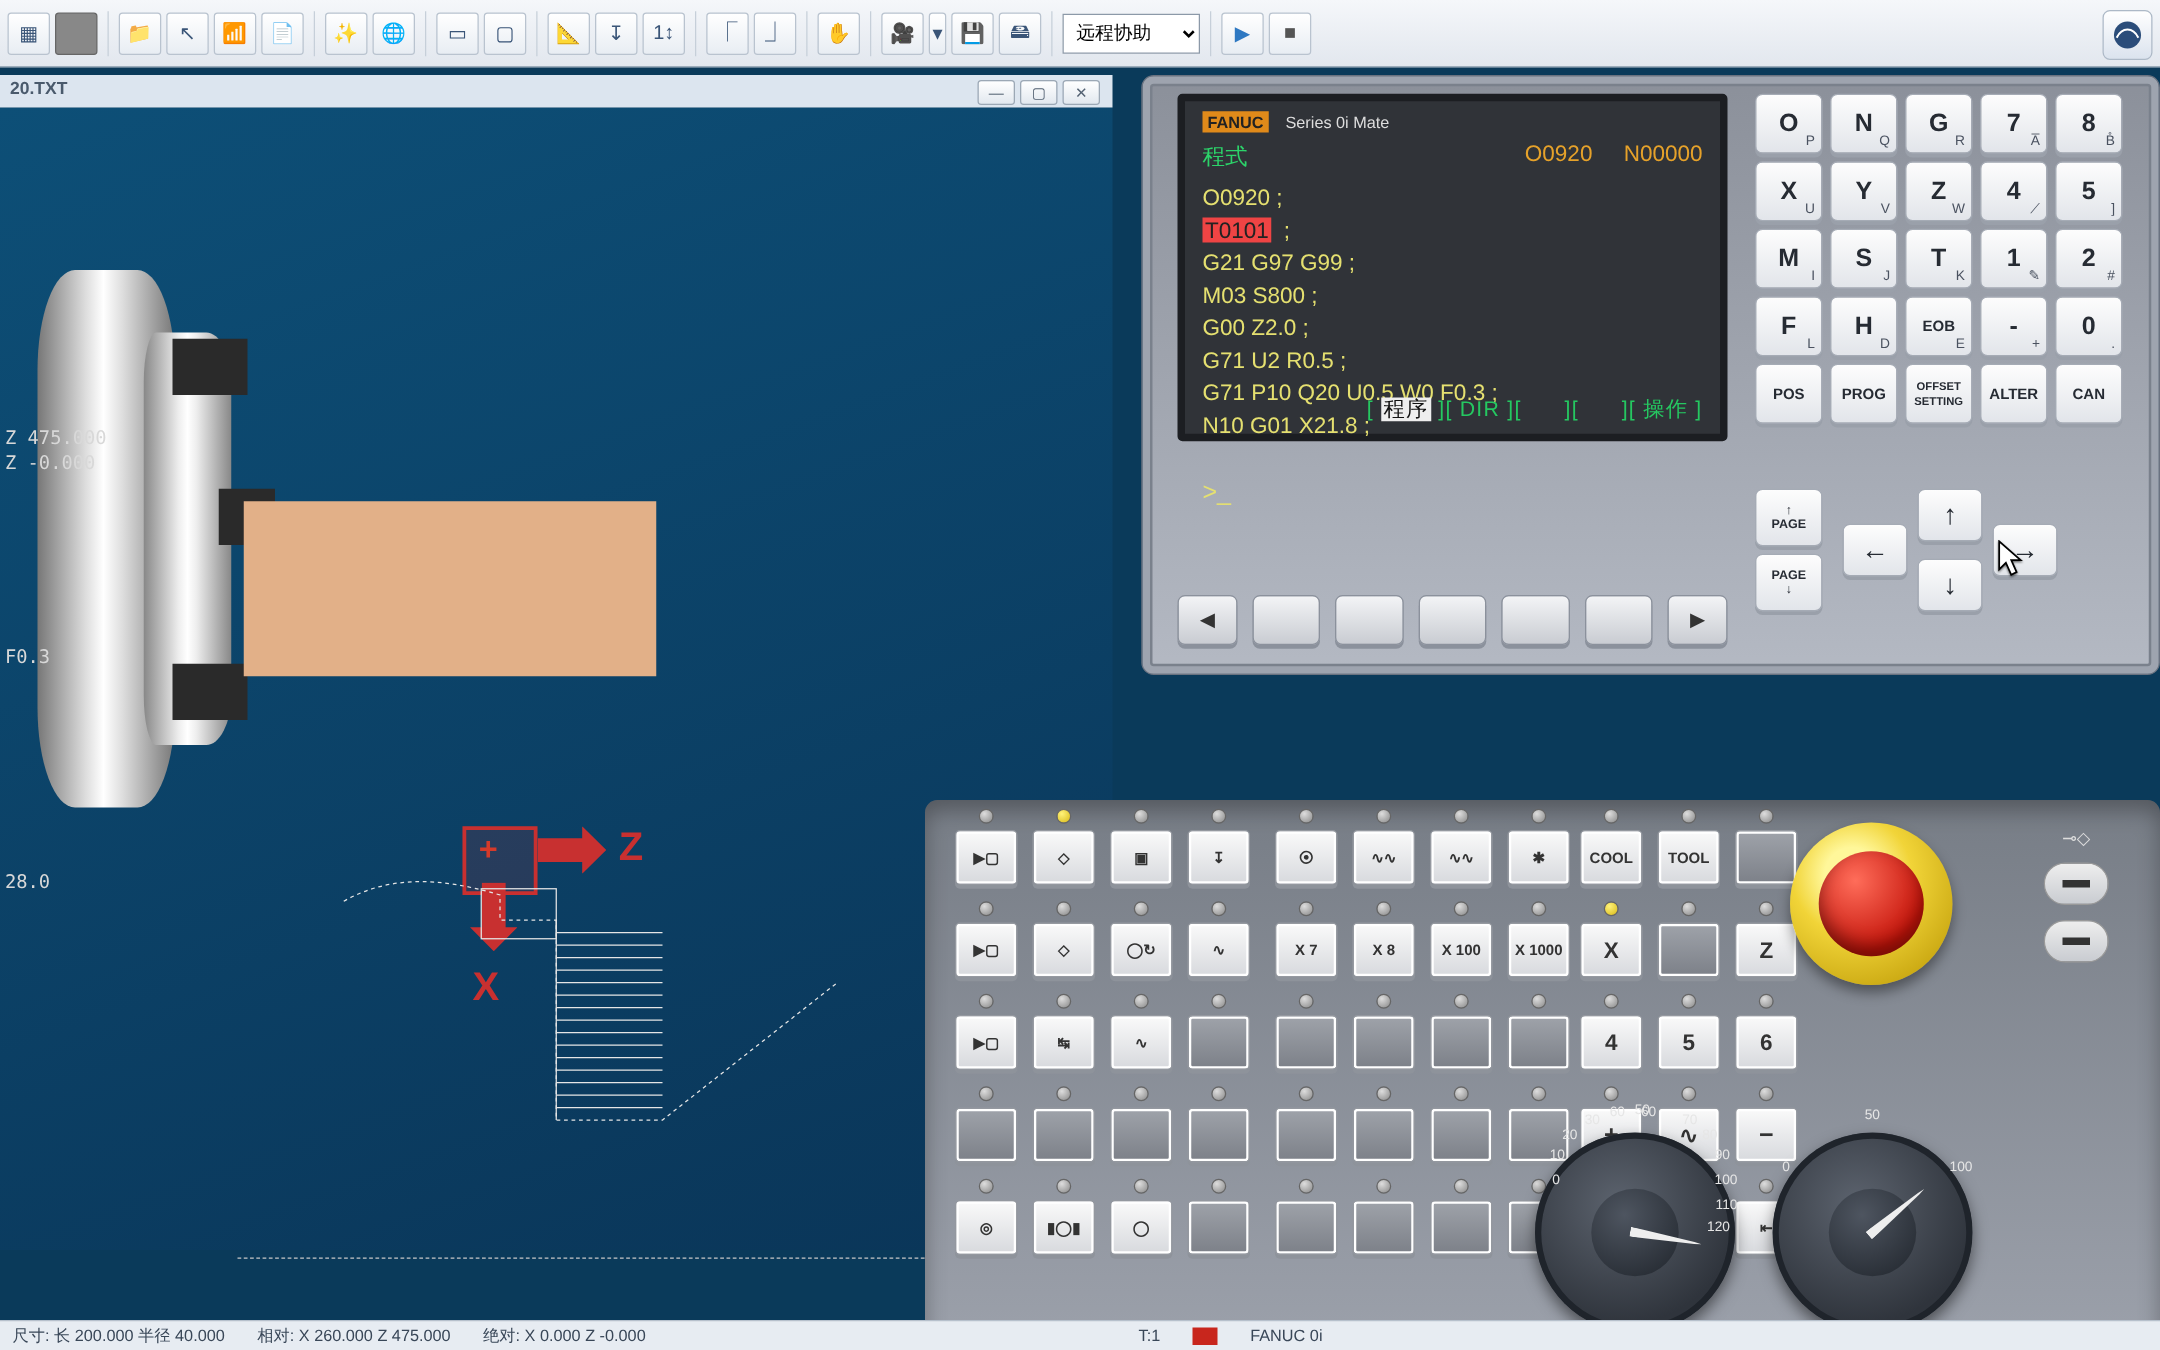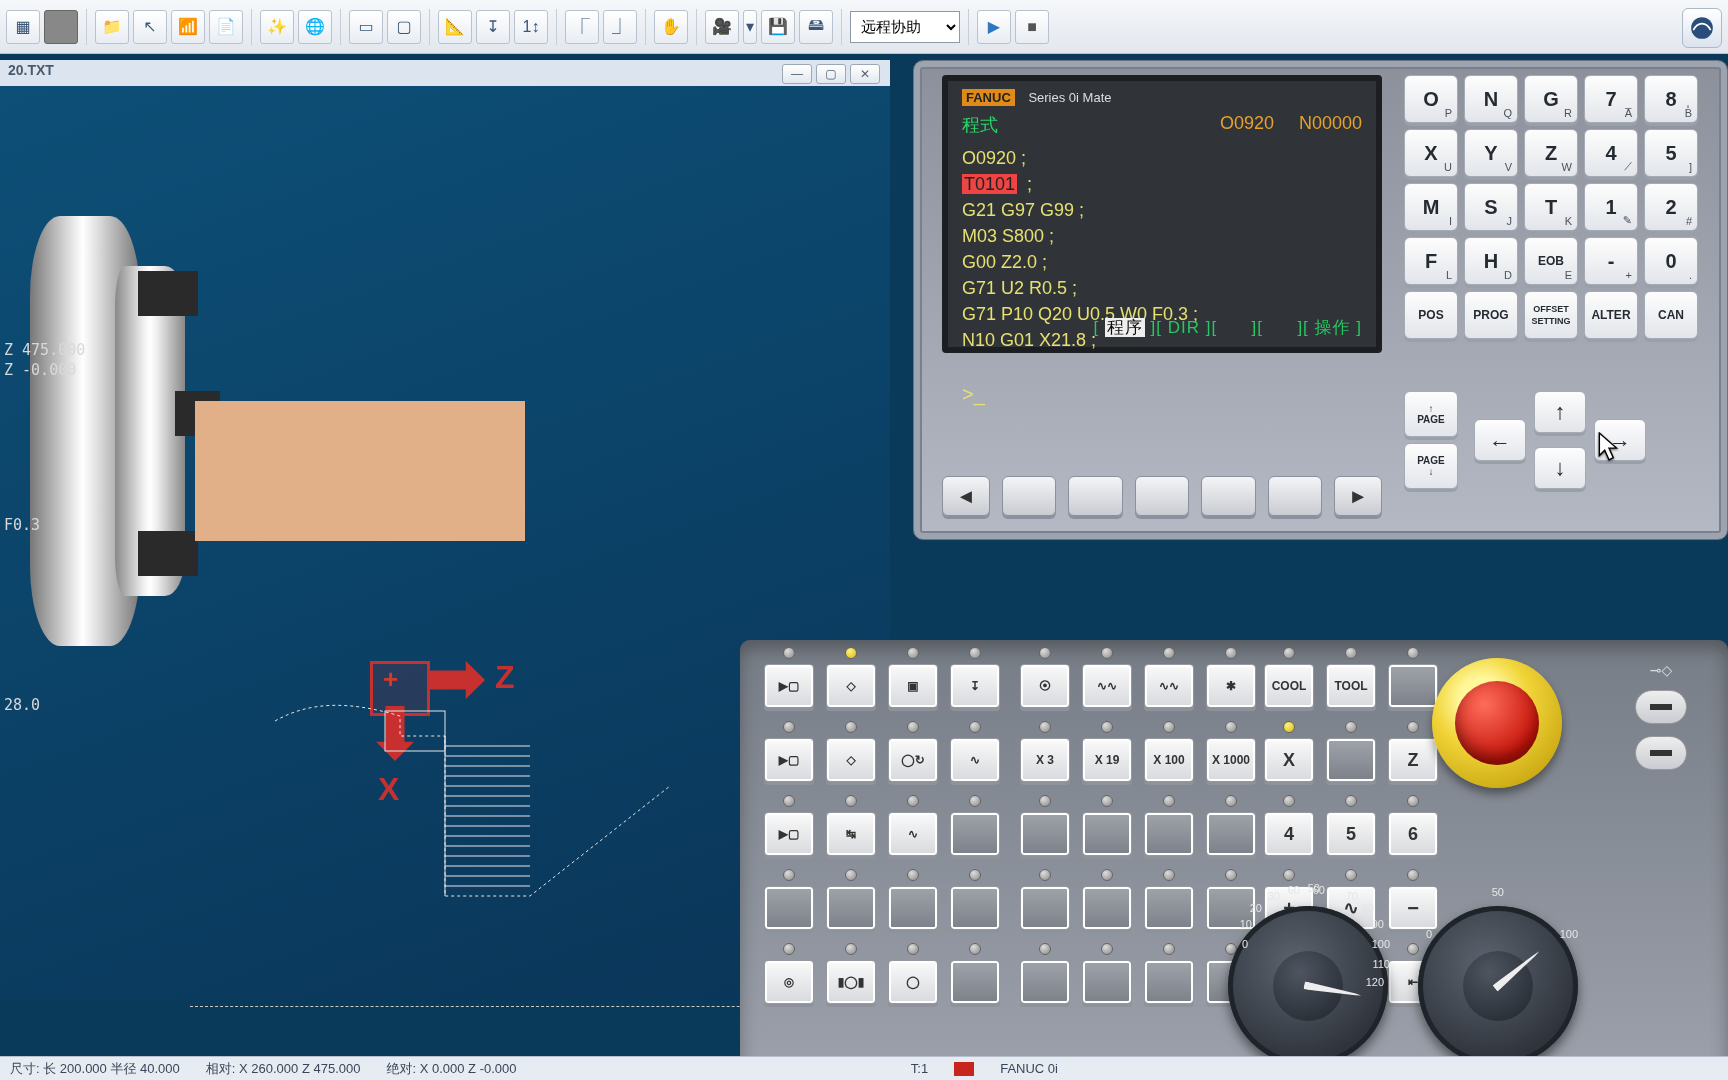--- a/index.html
+++ b/index.html
@@ -484,25 +484,25 @@
   <div class="opgrid" id="grp2">
     <div class="oprow">
       <div class="opbtn"><span class="led"></span>⦿</div>
       <div class="opbtn"><span class="led"></span>∿∿</div>
       <div class="opbtn"><span class="led"></span>∿∿</div>
       <div class="opbtn"><span class="led"></span>✱</div>
     </div>
     <div class="oprow">
       <div class="opbtn">
           <span class="led"></span>
-          <span>X 3</span>
-        </div>
-      <div class="opbtn">
-          <span class="led"></span>
-          <span>X 19</span>
+          <span>X 7</span>
+        </div>
+      <div class="opbtn">
+          <span class="led"></span>
+          <span>X 8</span>
         </div>
       <div class="opbtn">
           <span class="led"></span>
           <span>X 100</span>
         </div>
       <div class="opbtn">
           <span class="led"></span>
           <span>X 1000</span>
         </div>
     </div>

